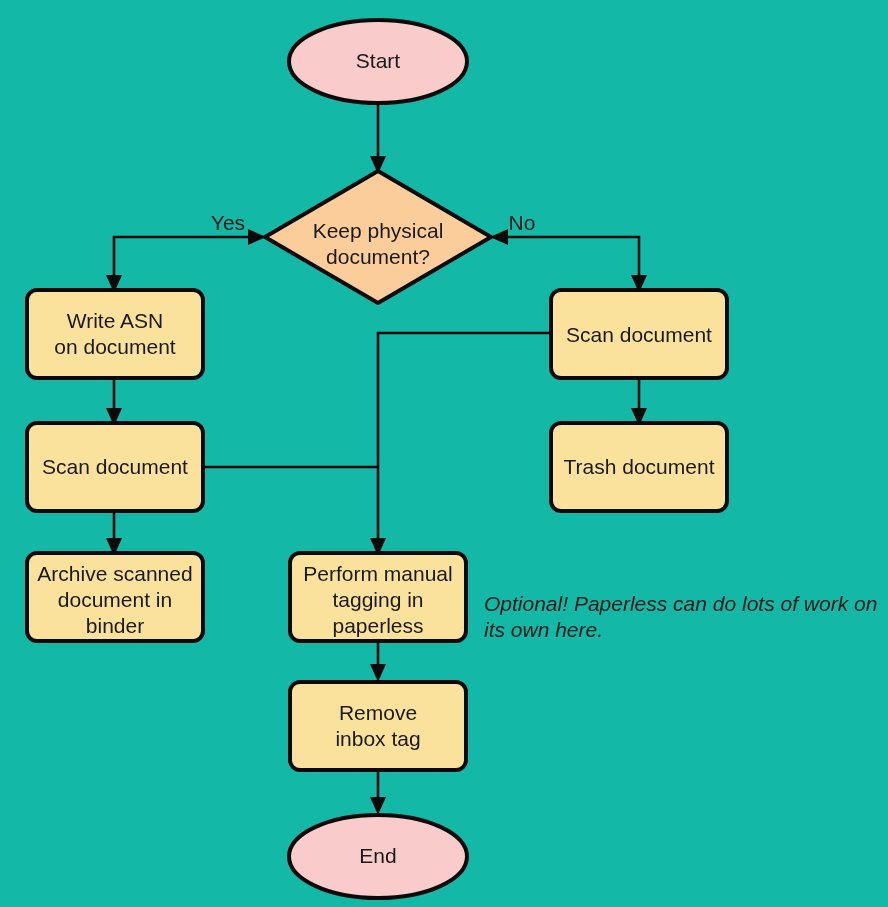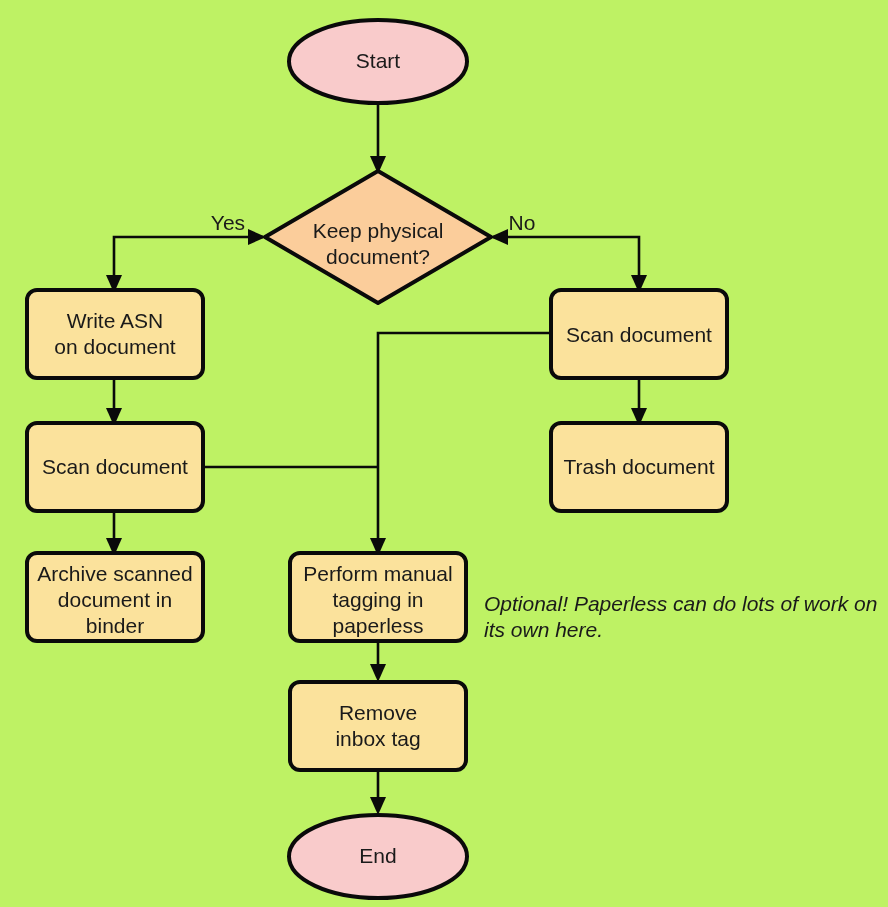--- a/index.html
+++ b/index.html
@@ -7,21 +7,21 @@
     padding: 0;
     background: #ffffff;
   }
   body {
     font-family: "Liberation Sans", sans-serif;
   }
   #flowchart-canvas {
     position: relative;
     width: 888px;
     height: 907px;
-    background: #bef264;
+    background: #14b8a6;
     overflow: hidden;
   }
   svg.diagram {
     display: block;
     width: 888px;
     height: 907px;
   }
   .node-shape {
     stroke: #0a0a0a;
     stroke-width: 4;

